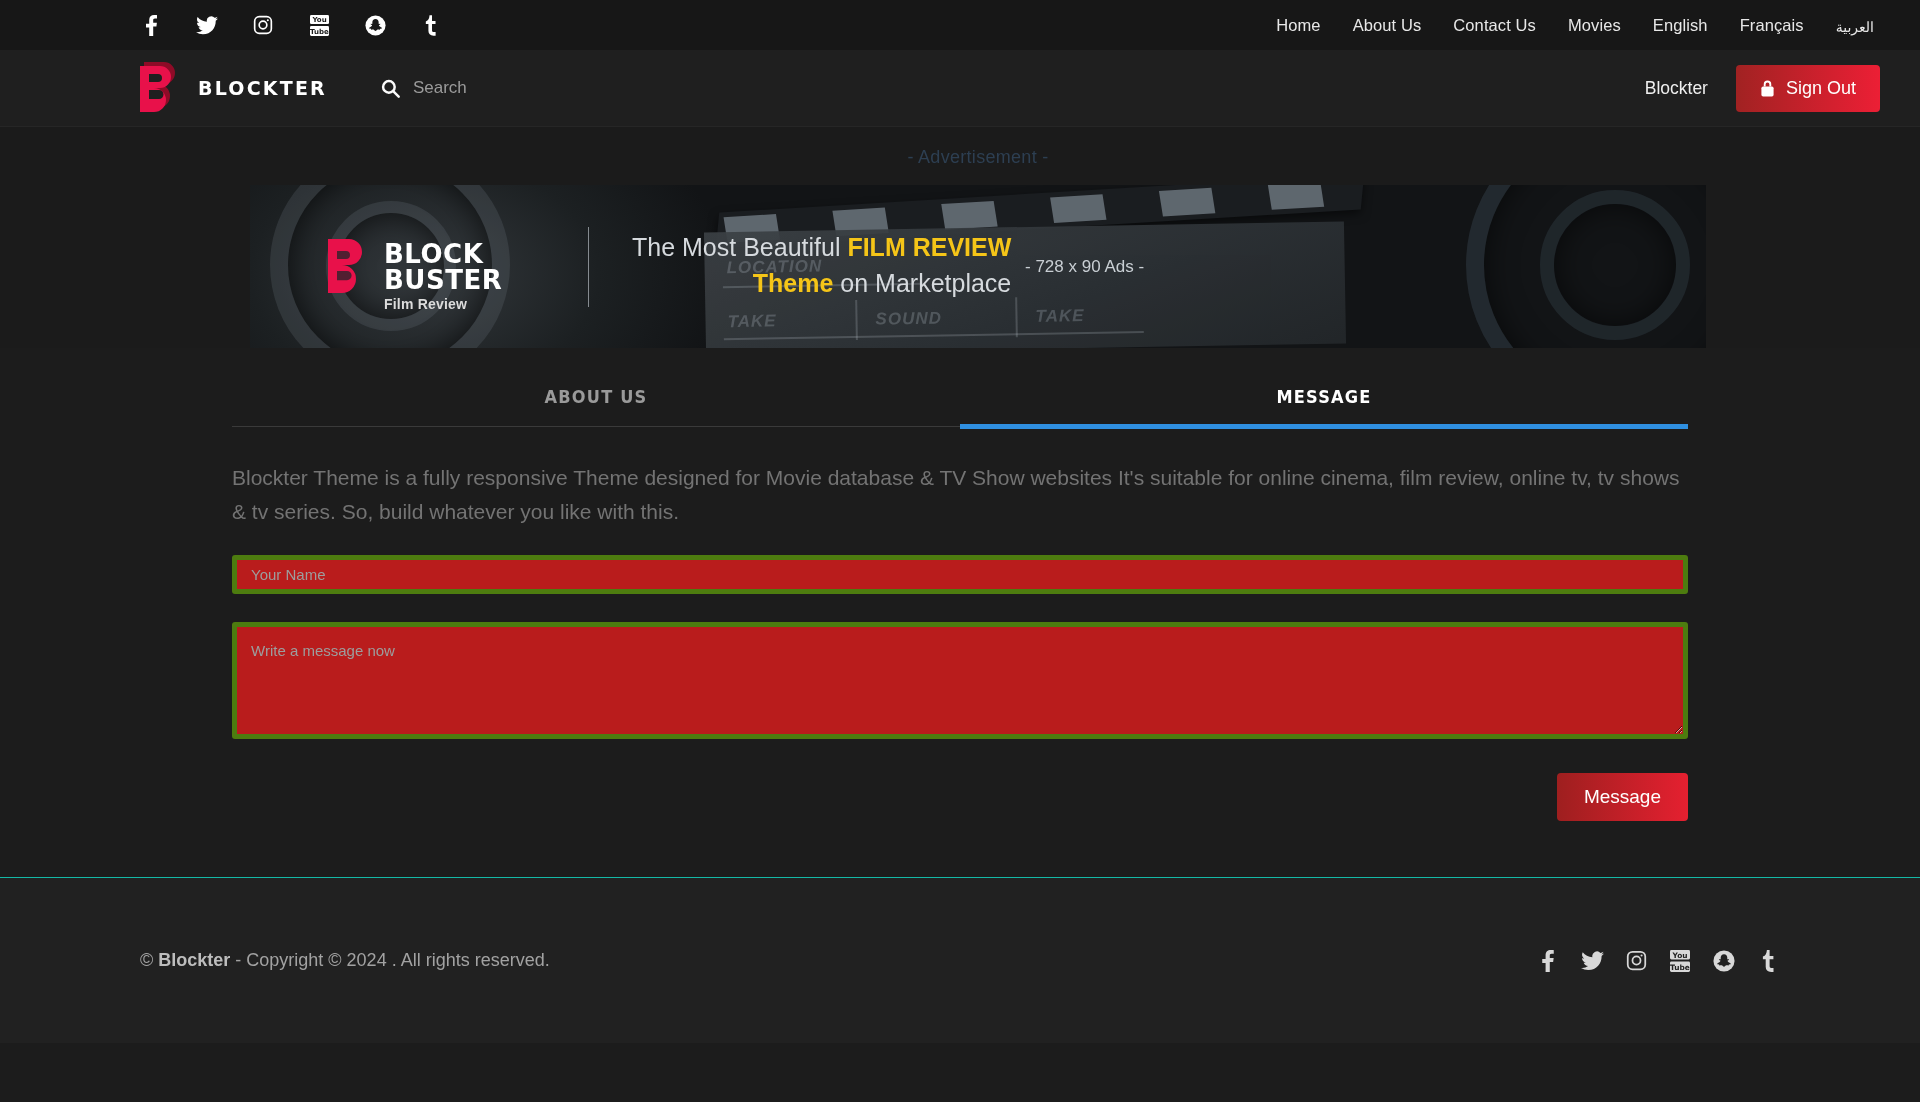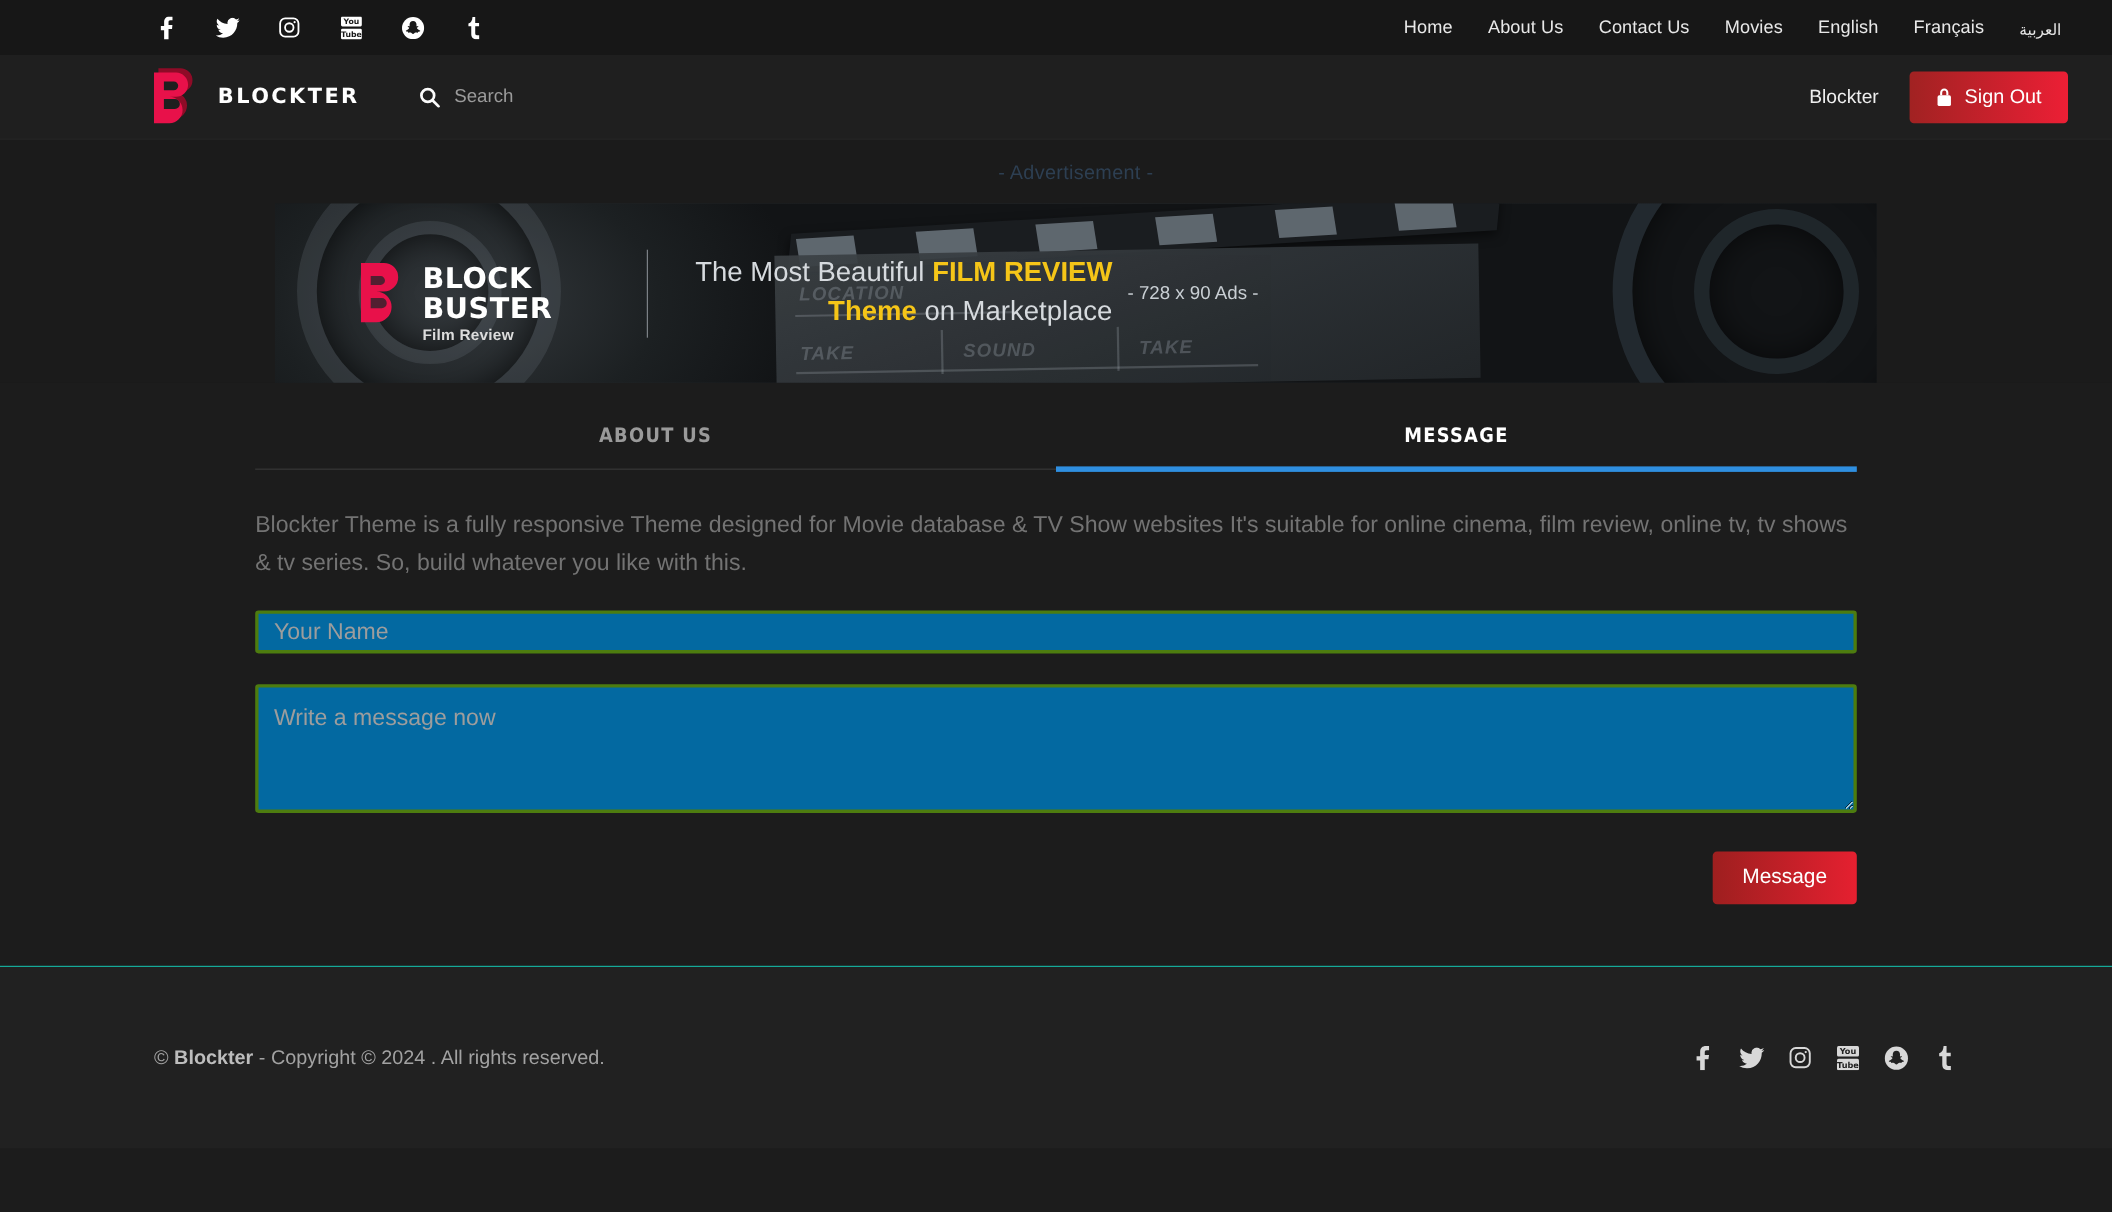--- a/index.html
+++ b/index.html
@@ -299,25 +299,25 @@
     background: #2f8fe0;
   }
   .intro {
     color: #737373;
     font-size: 21px;
     line-height: 1.62;
     padding: 34px 0 26px;
   }
   .field {
     width: 100%;
-    background: #0369a1;
-    border: 3px solid #4d7c0f;
+    background: #b91c1c;
+    border: 5px solid #4d7c0f;
     border-radius: 3px;
     color: #e9e9e9;
-    font-size: 21px;
+    font-size: 15px;
     font-family: "Liberation Sans", sans-serif;
     outline: none;
   }
   .field::placeholder { color: #9d9d9d; }
   .name-field { height: 39px; padding: 0 14px; }
   .msg-field {
     height: 117px;
     padding: 13px 14px;
     margin-top: 28px;
     resize: vertical;

